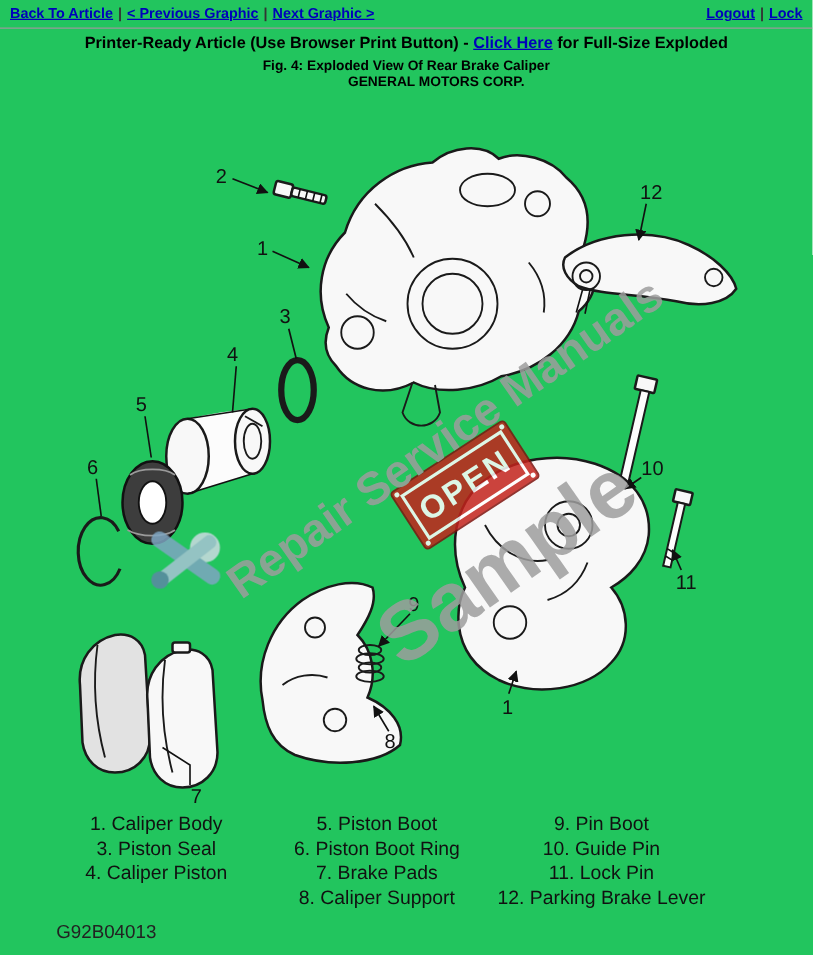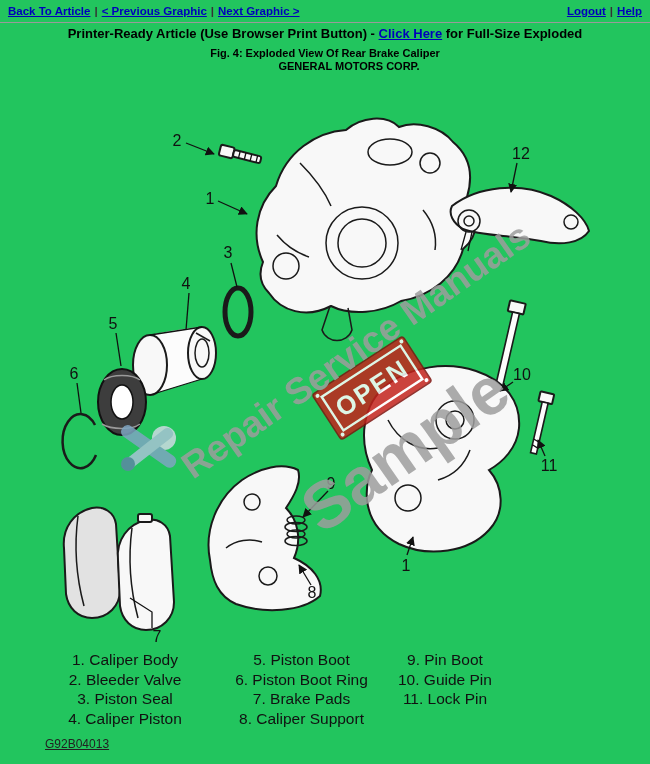--- a/index.html
+++ b/index.html
@@ -29,33 +29,33 @@
   .diagram .ld{stroke:#111;stroke-width:1.3;fill:none;}
   .diagram .co{font-family:"Liberation Sans",sans-serif;font-size:16px;fill:#111;}
 
   
   .legend{position:absolute;top:650px;left:45px;display:flex;font-size:15.5px;color:#111;text-align:center;}
   .legend ul{list-style:none;margin:0;padding:0;}
   .legend li{line-height:19.5px;white-space:nowrap;}
   .legend .c1{width:160px;}
   .legend .c2{width:193px;}
 
-  .figid{position:absolute;top:737px;left:45px;font-size:12px;color:#222;text-decoration:underline;}
+  .figid{position:absolute;top:737px;left:45px;font-size:15px;color:#222;}
 </style>
 </head>
 <body>
 
 <div class="page">
 
   <div class="topnav">
     <div>
       <a href="#">Back To Article</a><span class="sep">|</span><a href="#">&lt; Previous Graphic</a><span class="sep">|</span><a href="#">Next Graphic &gt;</a>
     </div>
     <div>
-      <a href="#">Logout</a><span class="sep">|</span><a href="#">Help</a>
+      <a href="#">Logout</a><span class="sep">|</span><a href="#">Lock</a>
     </div>
   </div>
   <div class="rule"></div>
 
   <div class="title">
     <span>Printer-Ready Article (Use Browser Print Button) - </span><a href="#">Click Here</a><span> for Full-Size Exploded</span>
   </div>
   <div class="figcap">Fig. 4: Exploded View Of Rear Brake Caliper</div>
   <div class="mfr">GENERAL MOTORS CORP.</div>
 
@@ -209,32 +209,32 @@
         <text x="0" y="9" text-anchor="middle" font-size="26" font-weight="bold" fill="#ffffff" letter-spacing="2">OPEN</text>
       </g>
       <text transform="translate(193,480) rotate(-35)" font-size="37" font-weight="bold" fill="#9e9e9e">Repair Service Manuals</text>
       <text transform="translate(322,535) rotate(-35)" font-size="66" font-weight="bold" fill="#9e9e9e">Sample</text>
     </g>
   </svg>
 
   <div class="legend">
     <ul class="c1">
       <li>1. Caliper Body</li>
-      <li>2. Bleeder Valve</li>
       <li>3. Piston Seal</li>
       <li>4. Caliper Piston</li>
     </ul>
     <ul class="c2">
       <li>5. Piston Boot</li>
       <li>6. Piston Boot Ring</li>
       <li>7. Brake Pads</li>
       <li>8. Caliper Support</li>
     </ul>
     <ul class="c3">
       <li>9. Pin Boot</li>
       <li>10. Guide Pin</li>
       <li>11. Lock Pin</li>
+      <li>12. Parking Brake Lever</li>
     </ul>
   </div>
 
   <div class="figid">G92B04013</div>
 
 </div>
 
 </body></html>

